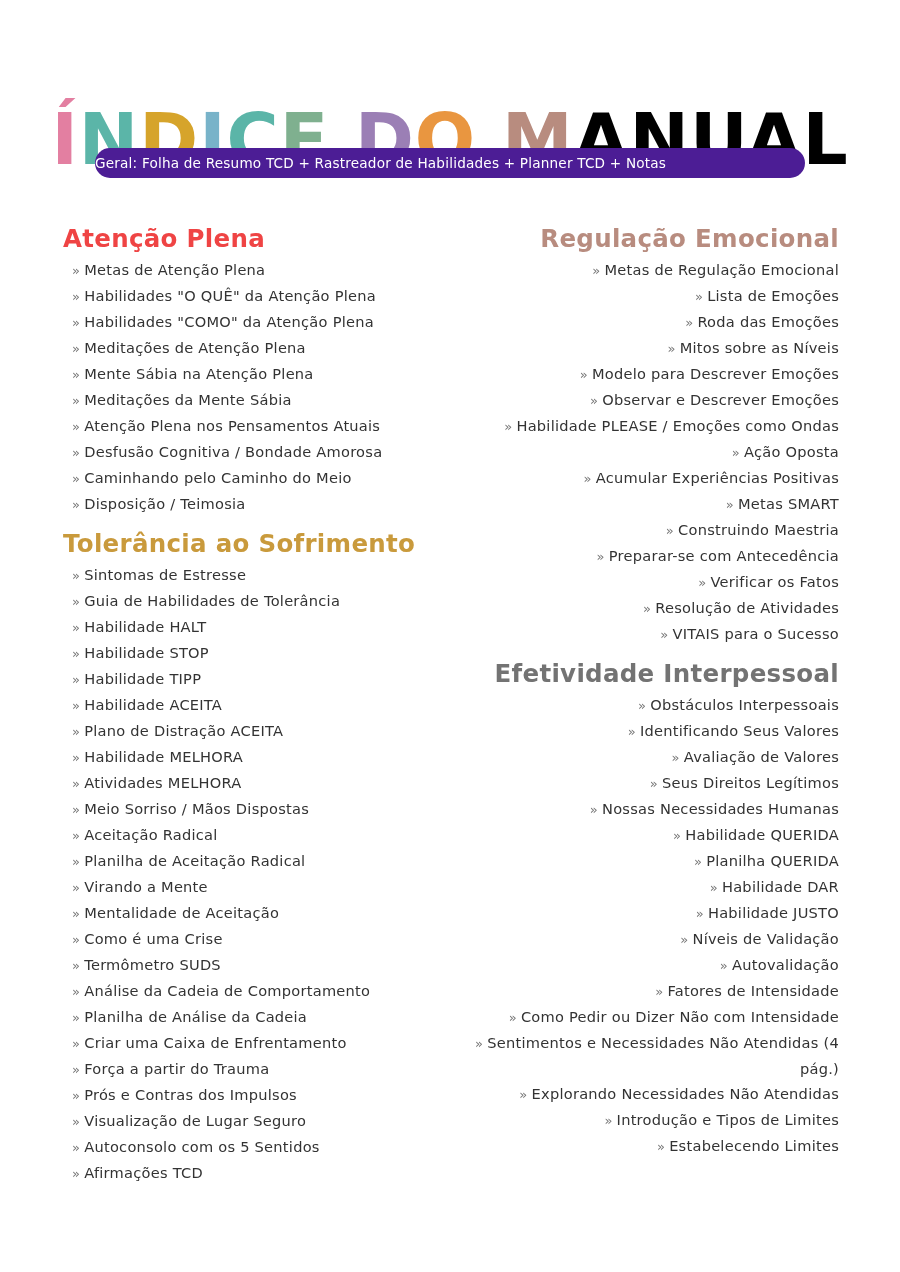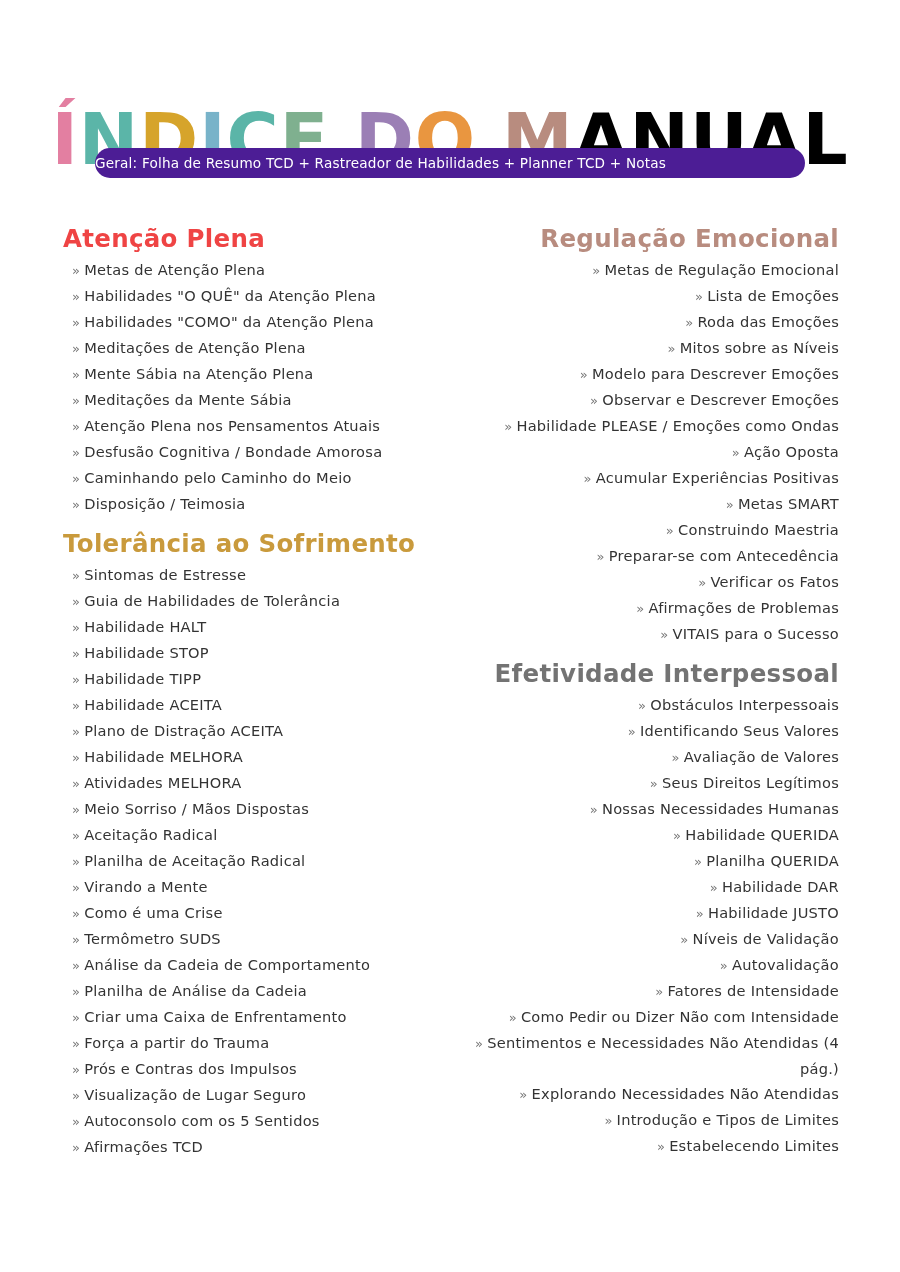--- a/index.html
+++ b/index.html
@@ -67,20 +67,21 @@
         <li class="item"><span class="bullet">»</span><span>Habilidade STOP</span></li>
         <li class="item"><span class="bullet">»</span><span>Habilidade TIPP</span></li>
         <li class="item"><span class="bullet">»</span><span>Habilidade ACEITA</span></li>
         <li class="item"><span class="bullet">»</span><span>Plano de Distração ACEITA</span></li>
         <li class="item"><span class="bullet">»</span><span>Habilidade MELHORA</span></li>
         <li class="item"><span class="bullet">»</span><span>Atividades MELHORA</span></li>
         <li class="item"><span class="bullet">»</span><span>Meio Sorriso / Mãos Dispostas</span></li>
         <li class="item"><span class="bullet">»</span><span>Aceitação Radical</span></li>
         <li class="item"><span class="bullet">»</span><span>Planilha de Aceitação Radical</span></li>
         <li class="item"><span class="bullet">»</span><span>Virando a Mente</span></li>
+        <li class="item"><span class="bullet">»</span><span>Mentalidade de Aceitação</span></li>
         <li class="item"><span class="bullet">»</span><span>Como é uma Crise</span></li>
         <li class="item"><span class="bullet">»</span><span>Termômetro SUDS</span></li>
         <li class="item"><span class="bullet">»</span><span>Análise da Cadeia de Comportamento</span></li>
         <li class="item"><span class="bullet">»</span><span>Planilha de Análise da Cadeia</span></li>
         <li class="item"><span class="bullet">»</span><span>Criar uma Caixa de Enfrentamento</span></li>
         <li class="item"><span class="bullet">»</span><span>Força a partir do Trauma</span></li>
         <li class="item"><span class="bullet">»</span><span>Prós e Contras dos Impulsos</span></li>
         <li class="item"><span class="bullet">»</span><span>Visualização de Lugar Seguro</span></li>
         <li class="item"><span class="bullet">»</span><span>Autoconsolo com os 5 Sentidos</span></li>
         <li class="item"><span class="bullet">»</span><span>Afirmações TCD</span></li>
@@ -97,21 +98,21 @@
         <li class="item"><span class="bullet">»</span><span>Mitos sobre as Níveis</span></li>
         <li class="item"><span class="bullet">»</span><span>Modelo para Descrever Emoções</span></li>
         <li class="item"><span class="bullet">»</span><span>Observar e Descrever Emoções</span></li>
         <li class="item"><span class="bullet">»</span><span>Habilidade PLEASE / Emoções como Ondas</span></li>
         <li class="item"><span class="bullet">»</span><span>Ação Oposta</span></li>
         <li class="item"><span class="bullet">»</span><span>Acumular Experiências Positivas</span></li>
         <li class="item"><span class="bullet">»</span><span>Metas SMART</span></li>
         <li class="item"><span class="bullet">»</span><span>Construindo Maestria</span></li>
         <li class="item"><span class="bullet">»</span><span>Preparar-se com Antecedência</span></li>
         <li class="item"><span class="bullet">»</span><span>Verificar os Fatos</span></li>
-        <li class="item"><span class="bullet">»</span><span>Afirmações de Problemas</span></li>
+        <li class="item"><span class="bullet">»</span><span>Resolução de Atividades</span></li>
         <li class="item"><span class="bullet">»</span><span>VITAIS para o Sucesso</span></li>
       </ul>
     </section>
     <section class="section">
       <h2 class="heading" style="color: #737373;">Efetividade Interpessoal</h2>
       <ul class="items">
         <li class="item"><span class="bullet">»</span><span>Obstáculos Interpessoais</span></li>
         <li class="item"><span class="bullet">»</span><span>Identificando Seus Valores</span></li>
         <li class="item"><span class="bullet">»</span><span>Avaliação de Valores</span></li>
         <li class="item"><span class="bullet">»</span><span>Seus Direitos Legítimos</span></li>

